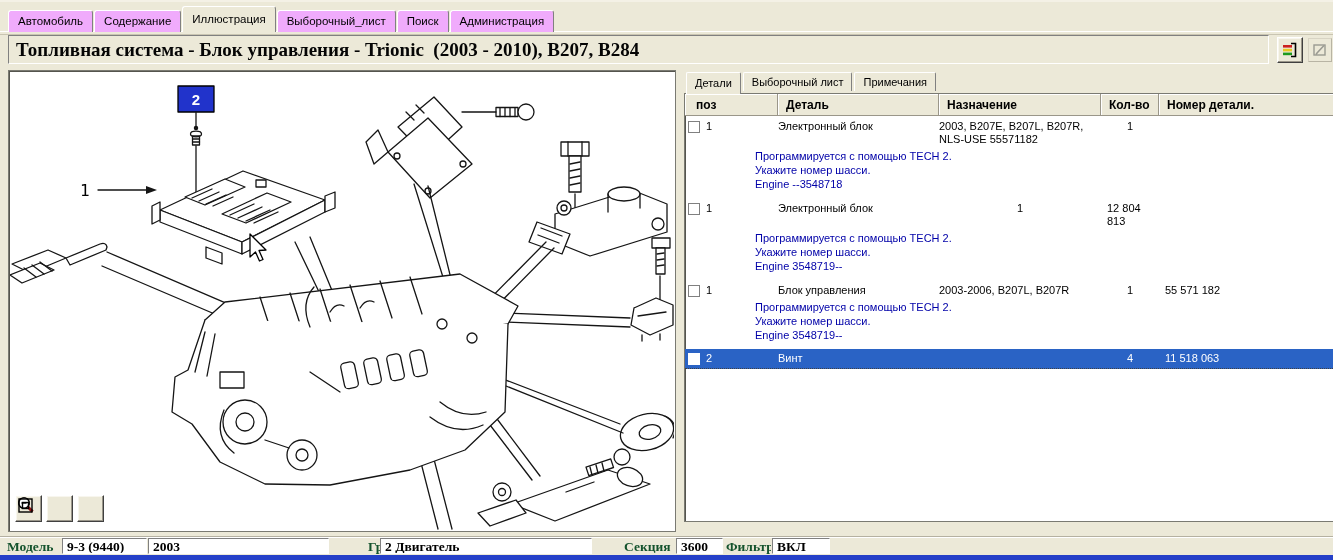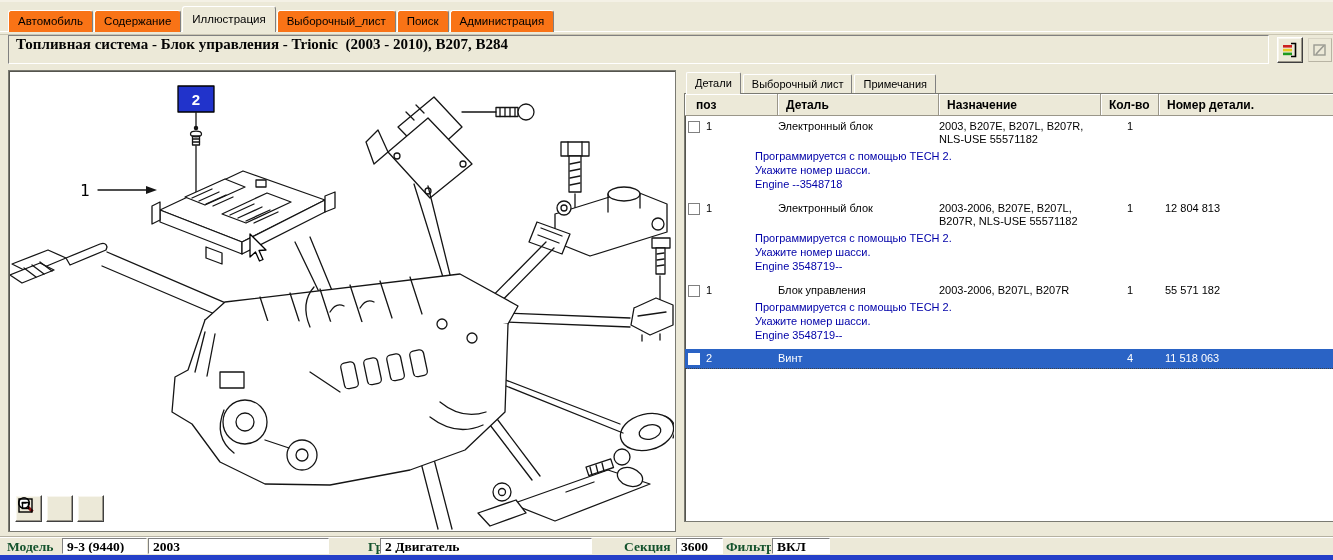--- a/index.html
+++ b/index.html
@@ -2,46 +2,46 @@
 <html><head>
 <meta charset="utf-8">
 <style>
   html,body{margin:0;padding:0;}
   body{width:1333px;height:560px;background:#ECE9D8;font-family:"Liberation Sans",sans-serif;position:relative;overflow:hidden;}
   .app{position:absolute;inset:0;background:#ECE9D8;border-top:2px solid #F4F1E6;}
 
   
   .tabbar{position:absolute;left:8px;top:6px;height:24px;display:flex;align-items:flex-end;z-index:3;}
   .tabbar-baseline{position:absolute;left:0;top:29px;width:1333px;height:2px;border-top:1px solid #FFFFFF;border-bottom:1px solid #C9C5B2;z-index:1;}
-  .tab{height:21px;line-height:21px;padding:0 9px;font-size:11.5px;color:#000;background:#f97316;
+  .tab{height:21px;line-height:21px;padding:0 9px;font-size:11.5px;color:#000;background:#f0abfc;
        border:1px solid #808080;border-bottom:none;border-left-color:#fff;border-top-color:#fff;
        border-top-left-radius:3px;border-top-right-radius:3px;margin-right:1px;position:relative;z-index:2;cursor:default;}
   .tab.active{height:25px;line-height:24px;margin-top:-3px;z-index:4;background:#ECE9D8;}
 
   
   .titlebar{position:absolute;left:8px;top:33px;width:1261px;height:29px;background:#ECE9D8;
             border:1px solid;border-color:#808080 #FFFFFF #FFFFFF #808080;
-            font-family:"Liberation Serif",serif;font-weight:bold;font-size:15px;color:#050505;
-            display:flex;padding-left:7px;box-sizing:border-box;white-space:pre;}
+            font-family:"Liberation Serif",serif;font-weight:bold;font-size:19px;color:#050505;
+            display:flex;align-items:center;padding-left:7px;box-sizing:border-box;white-space:pre;}
   .toolbtn{position:absolute;width:26px;height:26px;background:#ECE9D8;
            border:1px solid;border-color:#FFFFFF #404040 #404040 #FFFFFF;
            box-shadow:inset -1px -1px 0 #9a968a, inset 1px 1px 0 #f8f6ee;
            display:flex;align-items:center;justify-content:center;padding:0;cursor:pointer;}
   .toolbtn.disabled{border-color:#d8d4c4 #b8b4a4 #b8b4a4 #d8d4c4;box-shadow:none;cursor:default;}
 
   
   .illus-panel{position:absolute;left:8px;top:68px;width:668px;height:462px;background:#fff;
                border:1px solid #7a7a72;box-shadow:inset 1px 1px 0 #55554e;box-sizing:border-box;}
   .illus-panel svg{position:absolute;left:1px;top:1px;}
   .zoom-strip{position:absolute;left:6px;top:424px;display:flex;gap:4px;}
   .zoom-btn{width:27px;height:27px;background:#ECE9D8;border:1px solid;border-color:#FFFFFF #404040 #404040 #FFFFFF;
             box-shadow:inset -1px -1px 0 #9a968a, inset 1px 1px 0 #f8f6ee;display:flex;align-items:center;justify-content:center;padding:0;cursor:pointer;}
 
   
-  .detail-tabs{position:absolute;left:686px;top:70px;display:flex;align-items:center;z-index:3;}
+  .detail-tabs{position:absolute;left:686px;top:70px;display:flex;align-items:flex-start;z-index:3;}
   .dtab{height:18px;line-height:18px;padding:0 8px;font-size:11px;background:#ECE9D8;
         border:1px solid #808080;border-bottom:none;border-left-color:#fff;border-top-color:#fff;
         border-top-left-radius:2px;border-top-right-radius:2px;margin-right:2px;position:relative;z-index:2;cursor:default;}
   .dtab.active{height:21px;line-height:20px;z-index:4;}
 
   .parts-table{position:absolute;left:684px;top:91px;width:694px;height:429px;background:#fff;
                border:1px solid #7a7a72;box-shadow:inset 1px 1px 0 #55554e;box-sizing:border-box;overflow:hidden;z-index:2;}
   .thead{display:grid;grid-template-columns:93px 161px 162px 58px auto;height:22px;background:#ECE9D8;}
   .th{font-size:12px;font-weight:bold;display:flex;align-items:center;padding-left:8px;box-sizing:border-box;
       border-right:1px solid #9a9689;border-bottom:1px solid #9a9689;box-shadow:inset 1px 1px 0 #FFFFFF;}
@@ -340,24 +340,20 @@
       </div>
     </div>
 
     <div class="row">
       <div class="row-main">
         <div class="pos-cell">
           <span class="checkbox"></span>
           <span>1</span>
         </div>
         <div class="part-cell">Электронный блок</div>
-        <div class="purp-cell">
-          <div>2003-2006, B207E, B207L,</div>
-          <div>B207R, NLS-USE 55571182</div>
-        </div>
         <div class="qty-cell">1</div>
         <div class="num-cell">12 804 813</div>
       </div>
       <div class="row-notes">
         <div>Программируется с помощью TECH 2.</div>
         <div>Укажите номер шасси.</div>
         <div>Engine 3548719--</div>
       </div>
     </div>
 

